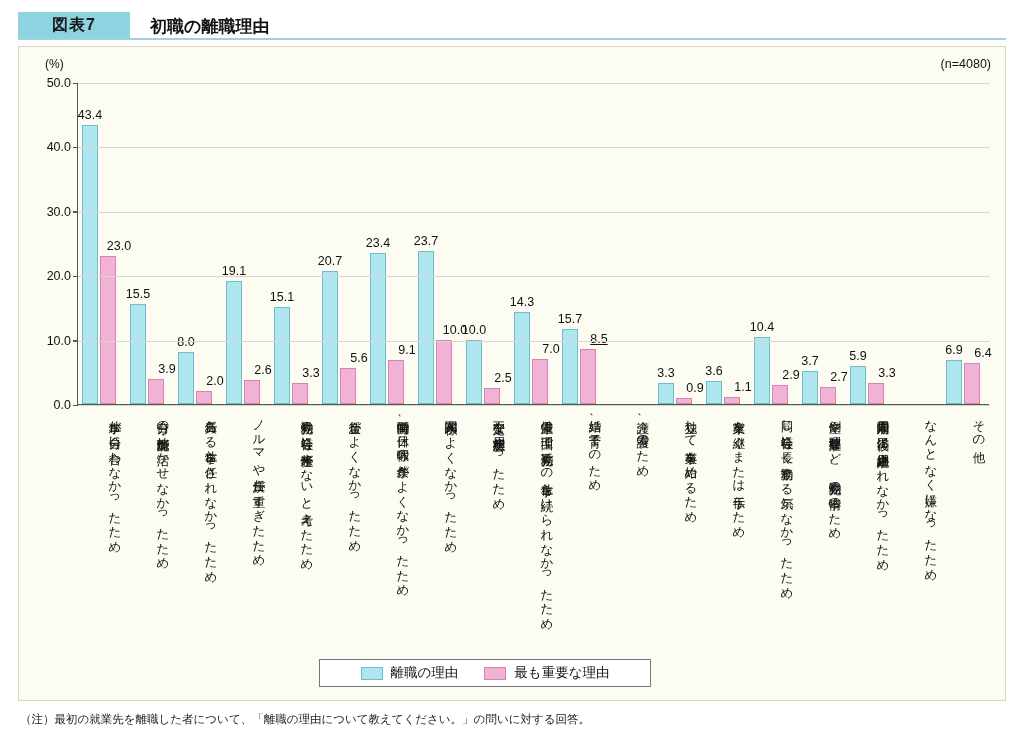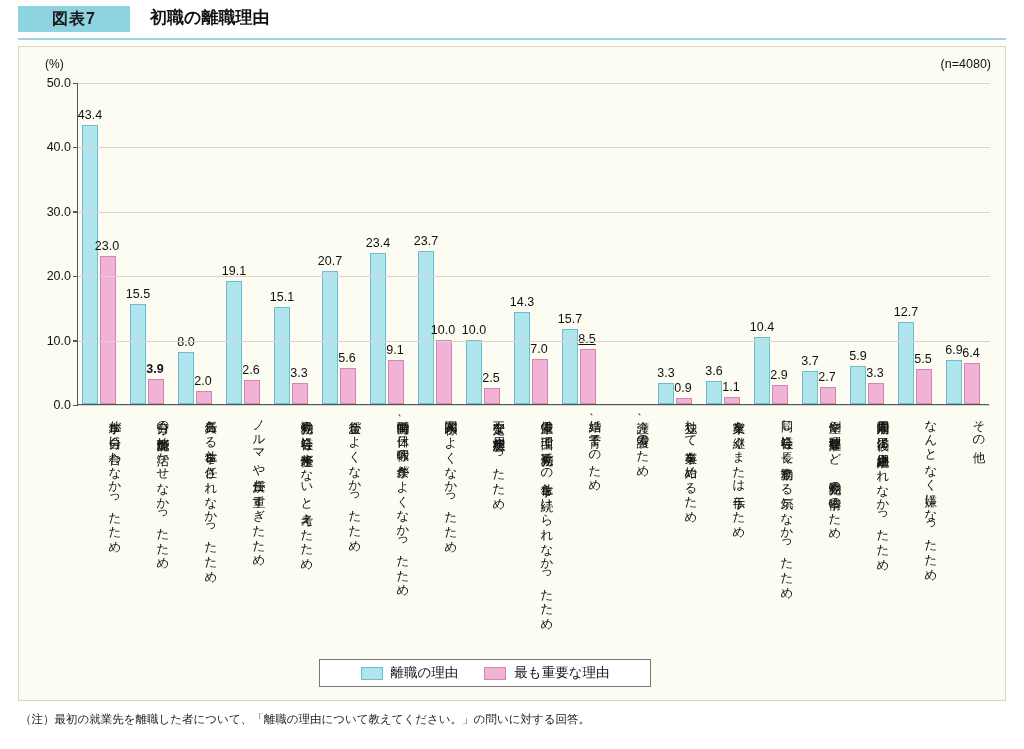--- a/index.html
+++ b/index.html
@@ -14,21 +14,21 @@
     width: 1024px; height: 749px;
     background: #ffffff;
     overflow: hidden;
   }
 
   
   .header {
     position: absolute;
     left: 18px; top: 6px;
     width: 988px; height: 32px;
-    display: flex; align-items: flex-start;
+    display: flex; align-items: flex-end;
   }
   .badge {
     width: 112px; height: 26px;
     background: #8ed4e0;
     color: #1a1a1a;
     font-size: 16px; font-weight: bold;
     display: flex; align-items: center; justify-content: center;
     letter-spacing: 1px;
   }
   .header-title {
@@ -102,21 +102,21 @@
   .bar.a { background: #aee5ef; border: 1px solid #6fbccd; left: 4px; }
   .bar.b { background: #f0b2d5; border: 1px solid #d783b4; left: 22px; }
   .vlabel {
     position: absolute;
     font-size: 12.5px; color: #111;
     white-space: nowrap;
     text-align: center;
     width: 42px;
   }
   .vlabel.a { left: -9px; }
-  .vlabel.b { left: 8px; }
+  .vlabel.b { left: 20px; }
 
   
   .cats {
     position: absolute;
     left: 58px; top: 360px;
     width: 912px; height: 290px;
   }
   .cat {
     position: absolute; top: 4px;
     width: 42px;
@@ -173,21 +173,21 @@
           <div class="group" style="left: 0px; width: 48px;">
             <div class="bar a" style="height: 279.496px;"></div>
             <div class="bar b" style="height: 148.12px;"></div>
             <div class="vlabel a" style="bottom: 282.496px;">43.4</div>
             <div class="vlabel b" style="bottom: 151.12px;">23.0</div>
           </div>
           <div class="group" style="left: 48px; width: 48px;">
             <div class="bar a" style="height: 99.82px;"></div>
             <div class="bar b" style="height: 25.116px;"></div>
             <div class="vlabel a" style="bottom: 102.82px;">15.5</div>
-            <div class="vlabel b" style="bottom: 28.116px; font-weight: bold;">3.9</div>
+            <div class="vlabel b" style="bottom: 28.116px;">3.9</div>
           </div>
           <div class="group" style="left: 96px; width: 48px;">
             <div class="bar a" style="height: 51.52px;"></div>
             <div class="bar b" style="height: 12.88px;"></div>
             <div class="vlabel a" style="bottom: 54.52px;">8.0</div>
             <div class="vlabel b" style="bottom: 15.88px;">2.0</div>
           </div>
           <div class="group" style="left: 144px; width: 48px;">
             <div class="bar a" style="height: 123.004px;"></div>
             <div class="bar b" style="height: 24.472px;"></div>
@@ -258,26 +258,20 @@
             <div class="bar a" style="height: 33.488px;"></div>
             <div class="bar b" style="height: 17.388px;"></div>
             <div class="vlabel a" style="bottom: 36.488px;">3.7</div>
             <div class="vlabel b" style="bottom: 20.388px;">2.7</div>
           </div>
           <div class="group" style="left: 768px; width: 48px;">
             <div class="bar a" style="height: 37.996px;"></div>
             <div class="bar b" style="height: 21.252px;"></div>
             <div class="vlabel a" style="bottom: 40.996px;">5.9</div>
             <div class="vlabel b" style="bottom: 24.252px;">3.3</div>
-          </div>
-          <div class="group" style="left: 816px; width: 48px;">
-            <div class="bar a" style="height: 81.788px;"></div>
-            <div class="bar b" style="height: 35.42px;"></div>
-            <div class="vlabel a" style="bottom: 84.788px;">12.7</div>
-            <div class="vlabel b" style="bottom: 38.42px;">5.5</div>
           </div>
           <div class="group" style="left: 864px; width: 48px;">
             <div class="bar a" style="height: 44.436px;"></div>
             <div class="bar b" style="height: 41.216px;"></div>
             <div class="vlabel a" style="bottom: 47.436px;">6.9</div>
             <div class="vlabel b" style="bottom: 44.216px;">6.4</div>
           </div>
         </div>
     <div class="gridline" style="top: 322px;"></div>
         <div class="ytick" style="top: 322px;">0.0</div>

